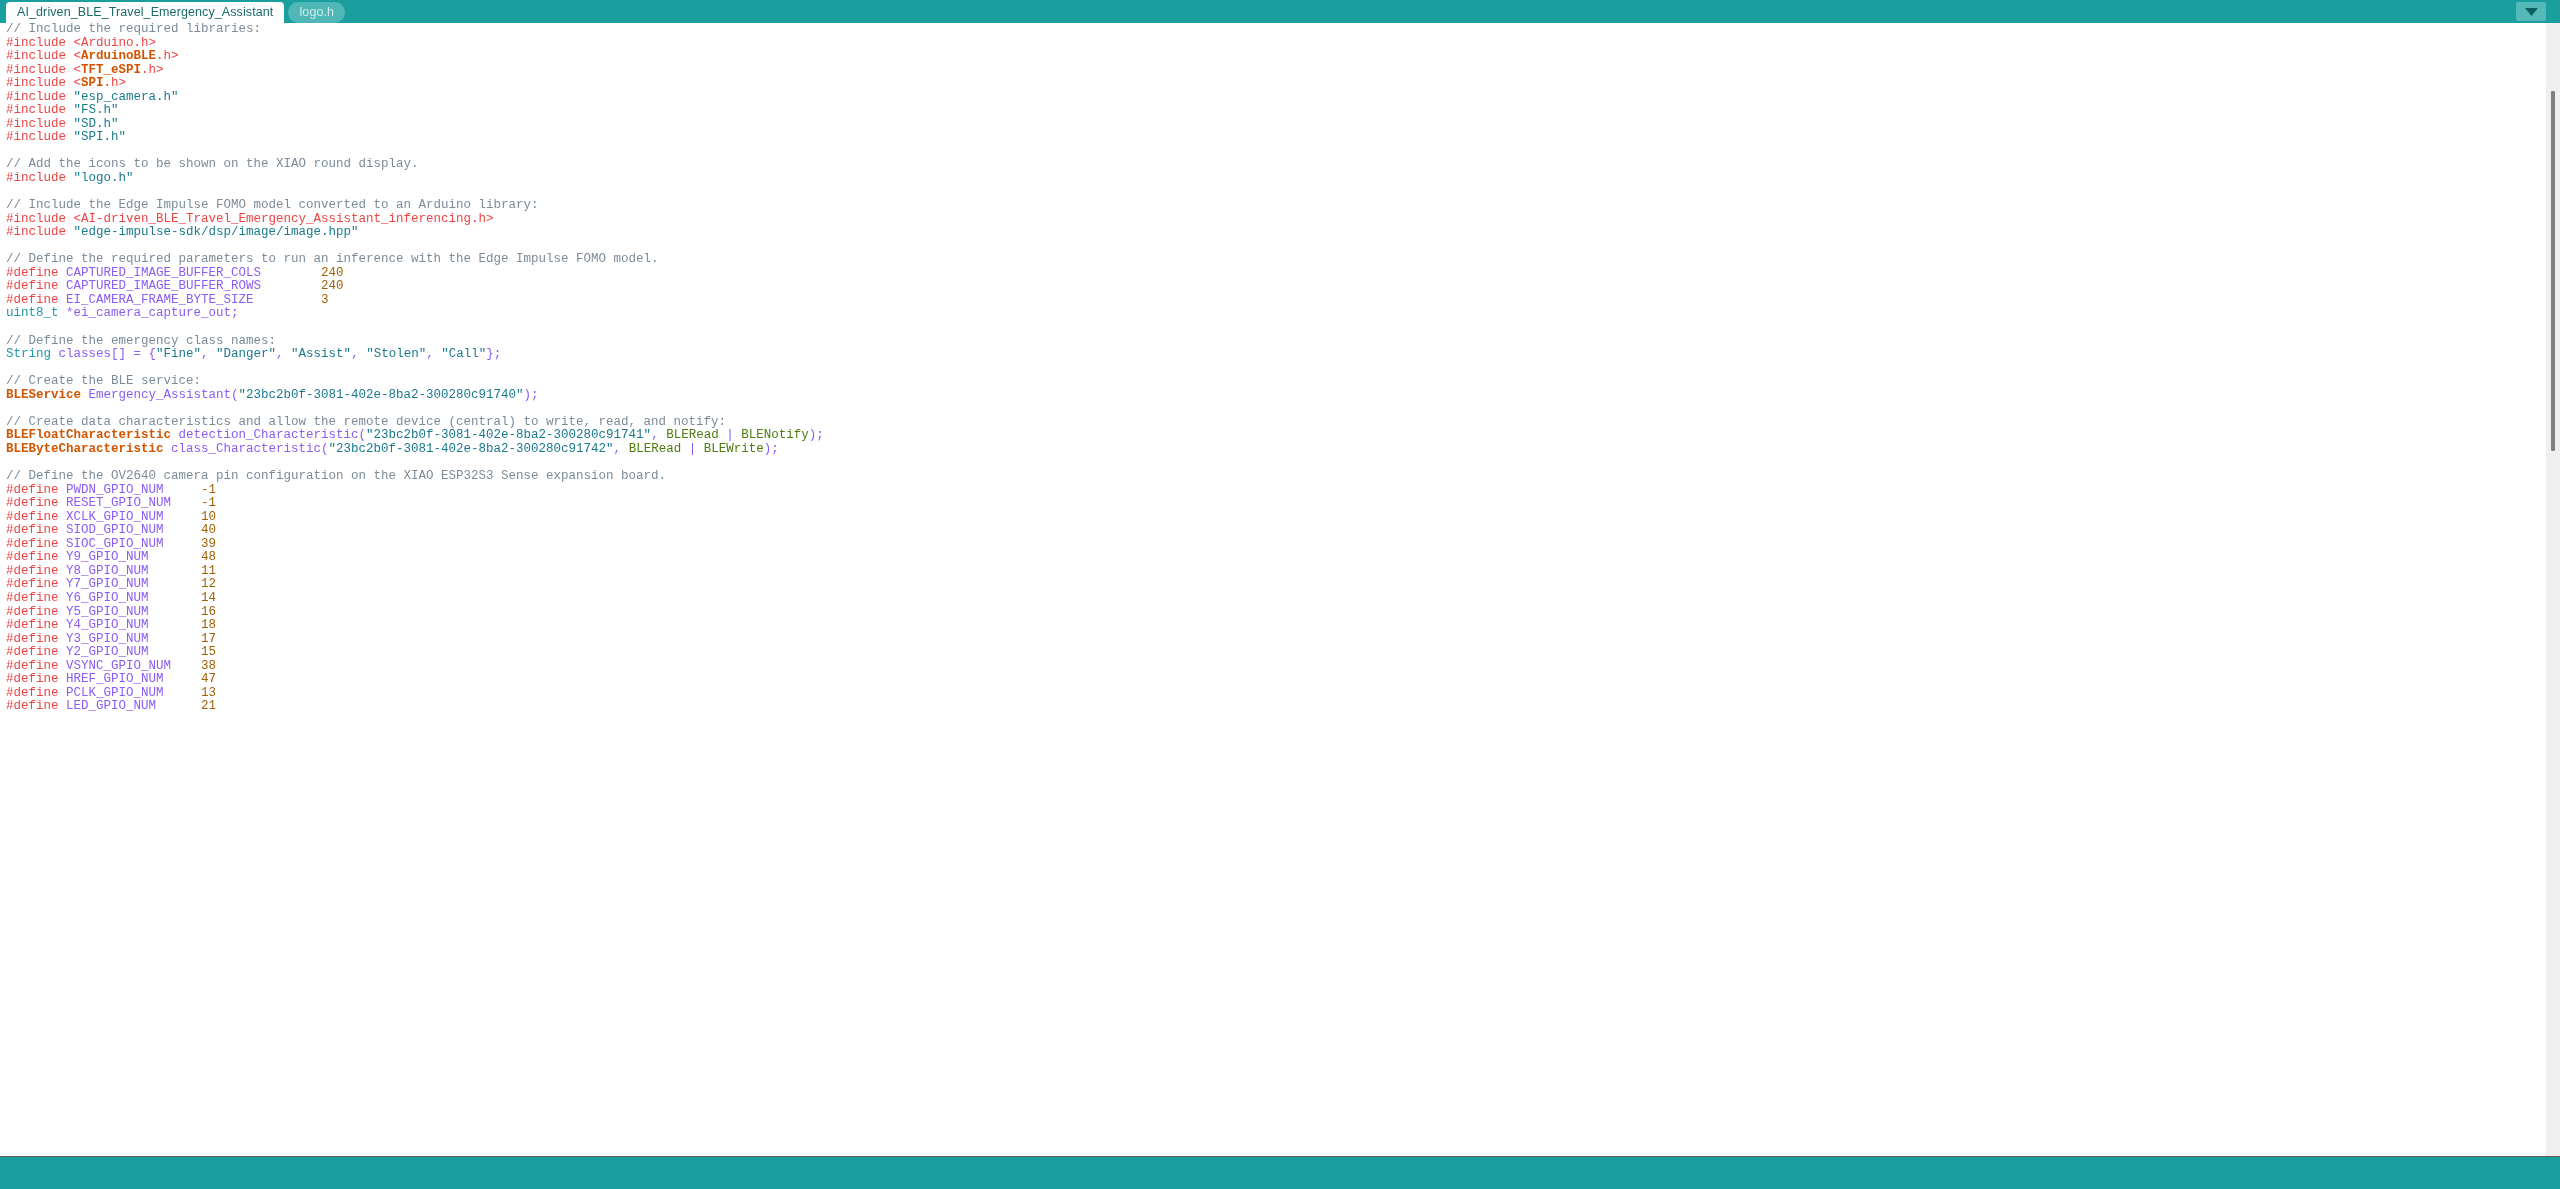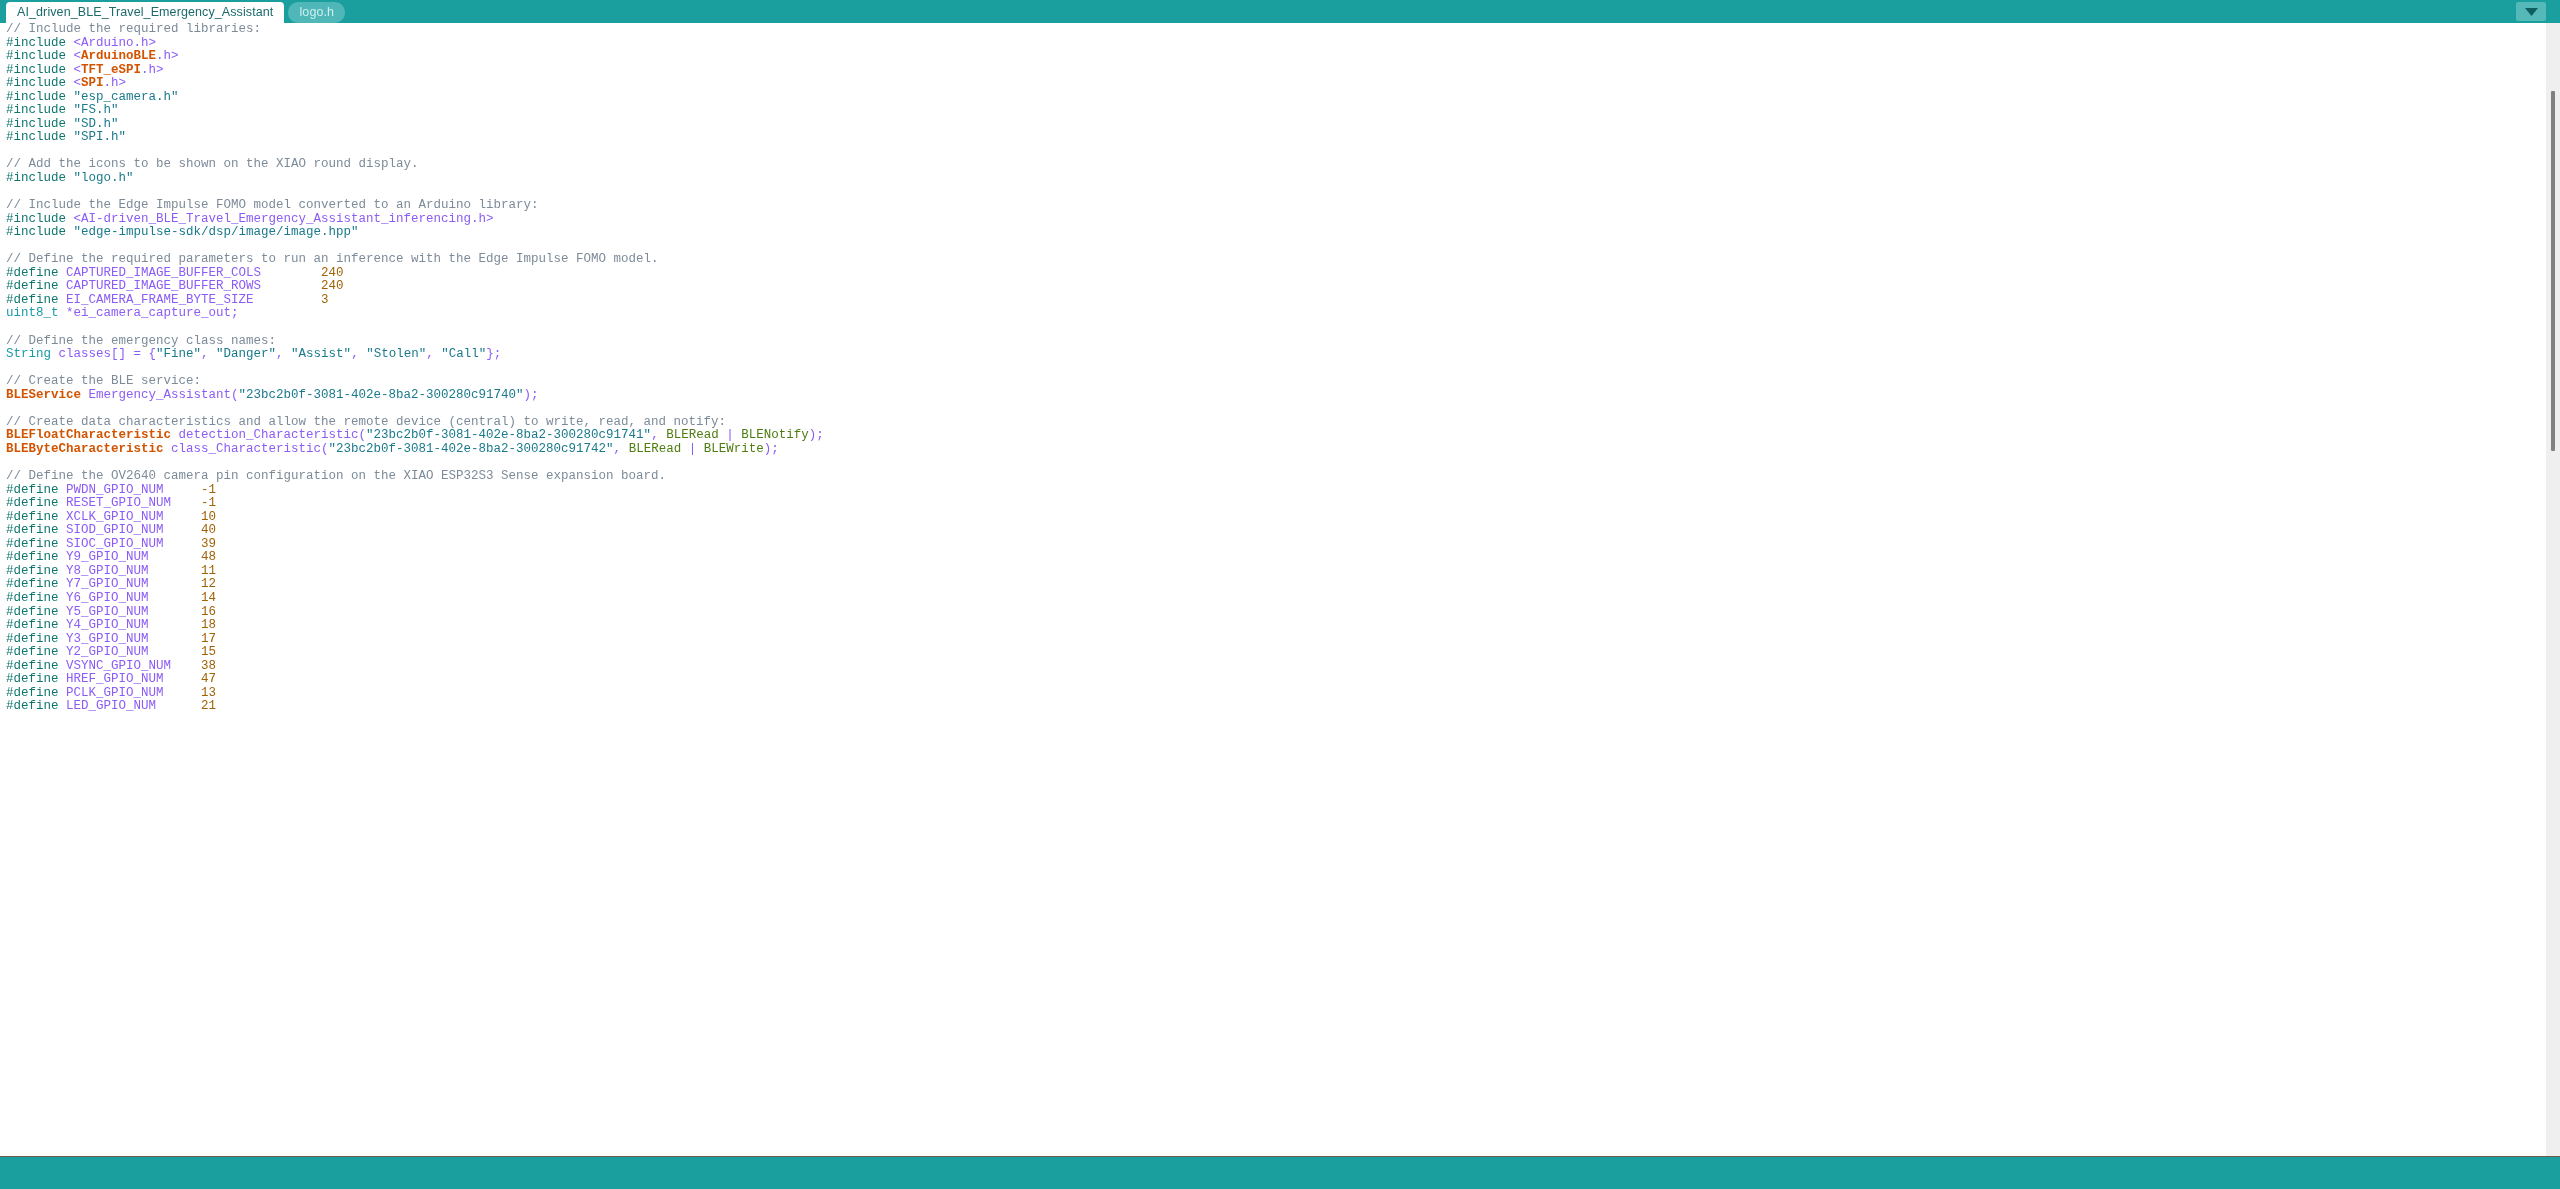--- a/index.html
+++ b/index.html
@@ -76,23 +76,23 @@
     font-size:12.5px;
     line-height:13.55px;
     white-space:pre;
     overflow:hidden;
     color:#2b2b2b;
   }
   .code .ln { display:block; height:13.55px; }
 
   
   .t-comment  { color:#7d8b99; }
-  .t-pre      { color:#0f766e; }
+  .t-pre      { color:#ef4444; }
   .t-lib      { color:#d35400; font-weight:bold; }
-  .t-inc      { color:#8b5cf6; }
+  .t-inc      { color:#ef4444; }
   .t-str      { color:#1a7a8c; }
   .t-type     { color:#1a9aa8; }
   .t-num      { color:#a16207; }
   .t-const    { color:#4d7c0f; }
   .t-plain    { color:#8b5cf6; }
 
   
   .scroll-track {
     flex:0 0 auto;
     width:14px;

